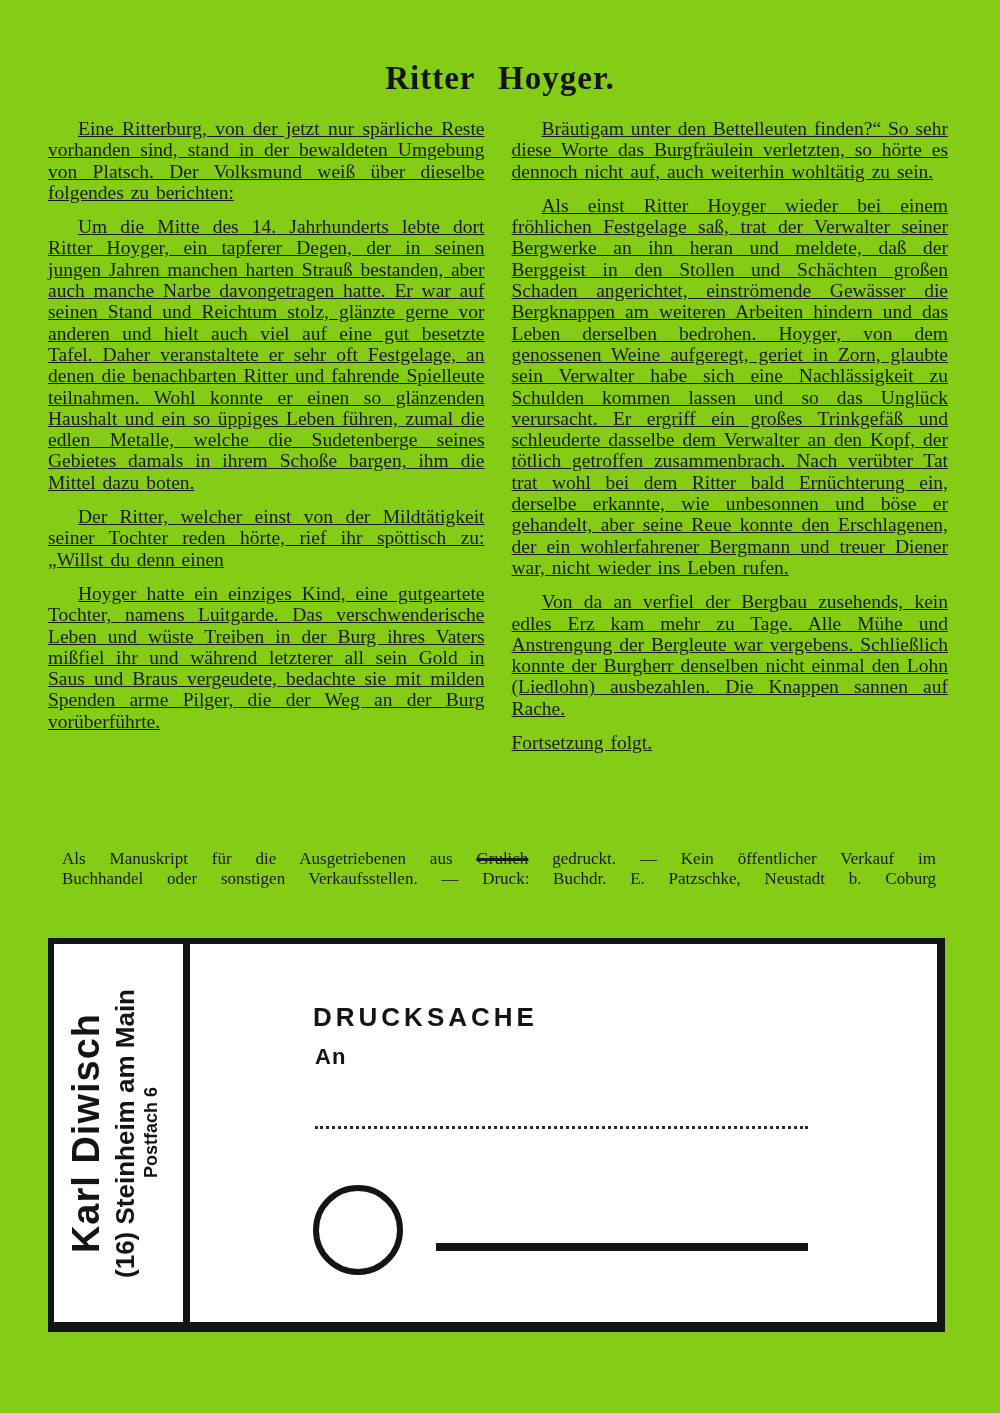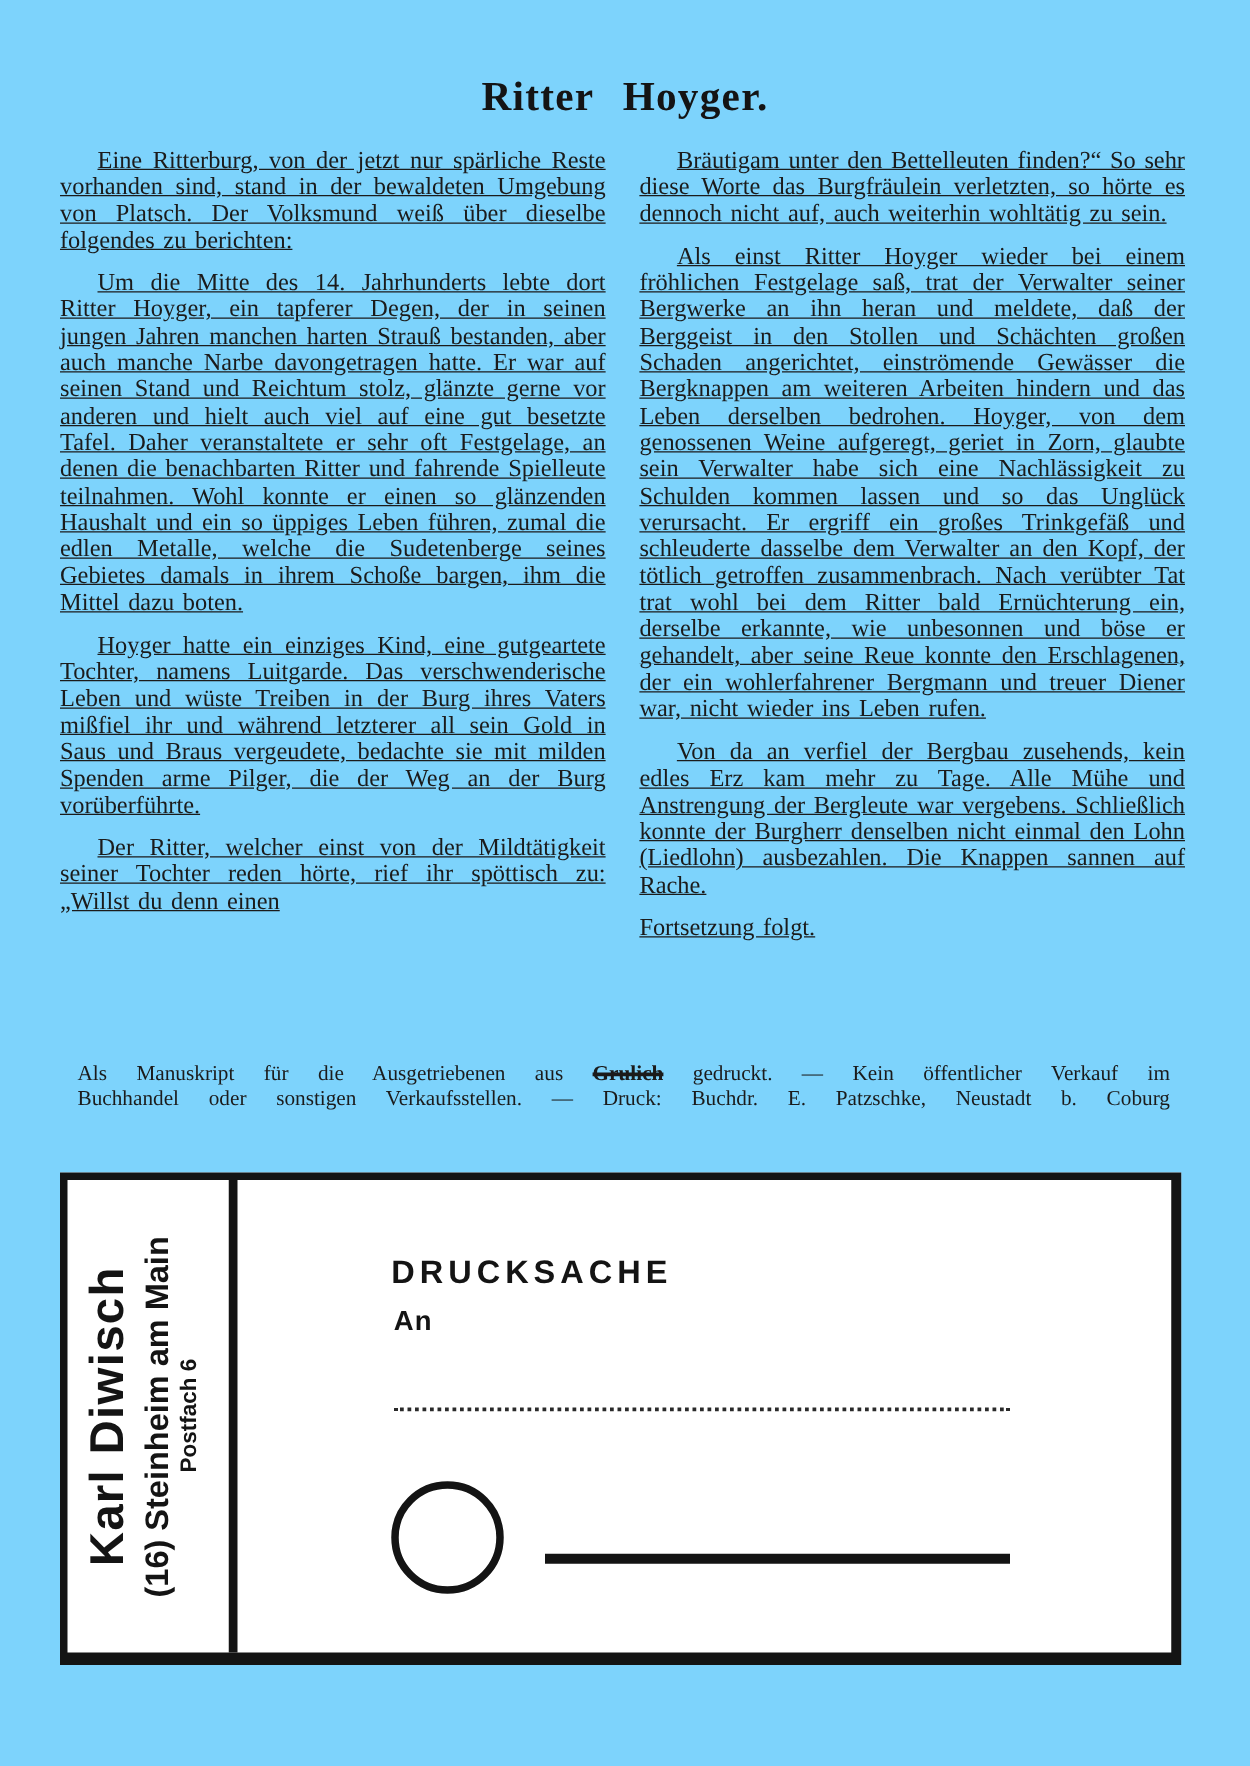--- a/index.html
+++ b/index.html
@@ -4,21 +4,21 @@
 <style>
   html, body {
     margin: 0;
     padding: 0;
     background: #ffffff;
   }
   .page {
     position: relative;
     width: 1000px;
     height: 1413px;
-    background: #7dd3fc;
+    background: #84cc16;
     color: #1b1b1b;
     font-family: "Liberation Serif", serif;
     overflow: hidden;
   }
   .title {
     position: absolute;
     top: 60px;
     left: 0;
     right: 0;
     margin: 0;
@@ -63,21 +63,21 @@
     left: 62px;
     width: 874px;
     font-size: 17px;
     line-height: 19.5px;
     text-align: justify;
     text-align-last: justify;
     color: #1b1b1b;
     word-spacing: 1px;
   }
   .imprint .struck {
-    font-weight: bold;
+    font-weight: normal;
     text-decoration: line-through;
     text-decoration-thickness: 2.5px;
   }
   .label-box {
     position: absolute;
     left: 48px;
     top: 938px;
     width: 897px;
     height: 394px;
     box-sizing: border-box;
@@ -176,22 +176,22 @@
 <body>
 
 <div class="page">
 
   <h1 class="title">Ritter Hoyger.</h1>
 
   <div class="columns">
     <div class="col">
       <p>Eine Ritterburg, von der jetzt nur spärliche Reste vorhanden sind, stand in der bewaldeten Umgebung von Platsch. Der Volksmund weiß über dieselbe folgendes zu berichten:</p>
       <p>Um die Mitte des 14. Jahrhunderts lebte dort Ritter Hoyger, ein tapferer Degen, der in seinen jungen Jahren manchen harten Strauß bestanden, aber auch manche Narbe davongetragen hatte. Er war auf seinen Stand und Reichtum stolz, glänzte gerne vor anderen und hielt auch viel auf eine gut besetzte Tafel. Daher veranstaltete er sehr oft Festgelage, an denen die benachbarten Ritter und fahrende Spielleute teilnahmen. Wohl konnte er einen so glänzenden Haushalt und ein so üppiges Leben führen, zumal die edlen Metalle, welche die Sudetenberge seines Gebietes damals in ihrem Schoße bargen, ihm die Mittel dazu boten.</p>
+      <p>Der Ritter, welcher einst von der Mildtätigkeit seiner Tochter reden hörte, rief ihr spöttisch zu: „Willst du denn einen</p>
       <p>Hoyger hatte ein einziges Kind, eine gutgeartete Tochter, namens Luitgarde. Das verschwenderische Leben und wüste Treiben in der Burg ihres Vaters mißfiel ihr und während letzterer all sein Gold in Saus und Braus vergeudete, bedachte sie mit milden Spenden arme Pilger, die der Weg an der Burg vorüberführte.</p>
-      <p>Der Ritter, welcher einst von der Mildtätigkeit seiner Tochter reden hörte, rief ihr spöttisch zu: „Willst du denn einen</p>
     </div>
     <div class="col">
       <p>Bräutigam unter den Bettelleuten finden?“ So sehr diese Worte das Burgfräulein verletzten, so hörte es dennoch nicht auf, auch weiterhin wohltätig zu sein.</p>
       <p>Als einst Ritter Hoyger wieder bei einem fröhlichen Festgelage saß, trat der Verwalter seiner Bergwerke an ihn heran und meldete, daß der Berggeist in den Stollen und Schächten großen Schaden angerichtet, einströmende Gewässer die Bergknappen am weiteren Arbeiten hindern und das Leben derselben bedrohen. Hoyger, von dem genossenen Weine aufgeregt, geriet in Zorn, glaubte sein Verwalter habe sich eine Nachlässigkeit zu Schulden kommen lassen und so das Unglück verursacht. Er ergriff ein großes Trinkgefäß und schleuderte dasselbe dem Verwalter an den Kopf, der tötlich getroffen zusammenbrach. Nach verübter Tat trat wohl bei dem Ritter bald Ernüchterung ein, derselbe erkannte, wie unbesonnen und böse er gehandelt, aber seine Reue konnte den Erschlagenen, der ein wohlerfahrener Bergmann und treuer Diener war, nicht wieder ins Leben rufen.</p>
       <p>Von da an verfiel der Bergbau zusehends, kein edles Erz kam mehr zu Tage. Alle Mühe und Anstrengung der Bergleute war vergebens. Schließlich konnte der Burgherr denselben nicht einmal den Lohn (Liedlohn) ausbezahlen. Die Knappen sannen auf Rache.</p>
       <p class="continuation">Fortsetzung folgt.</p>
     </div>
   </div>
 
   <div class="imprint">

